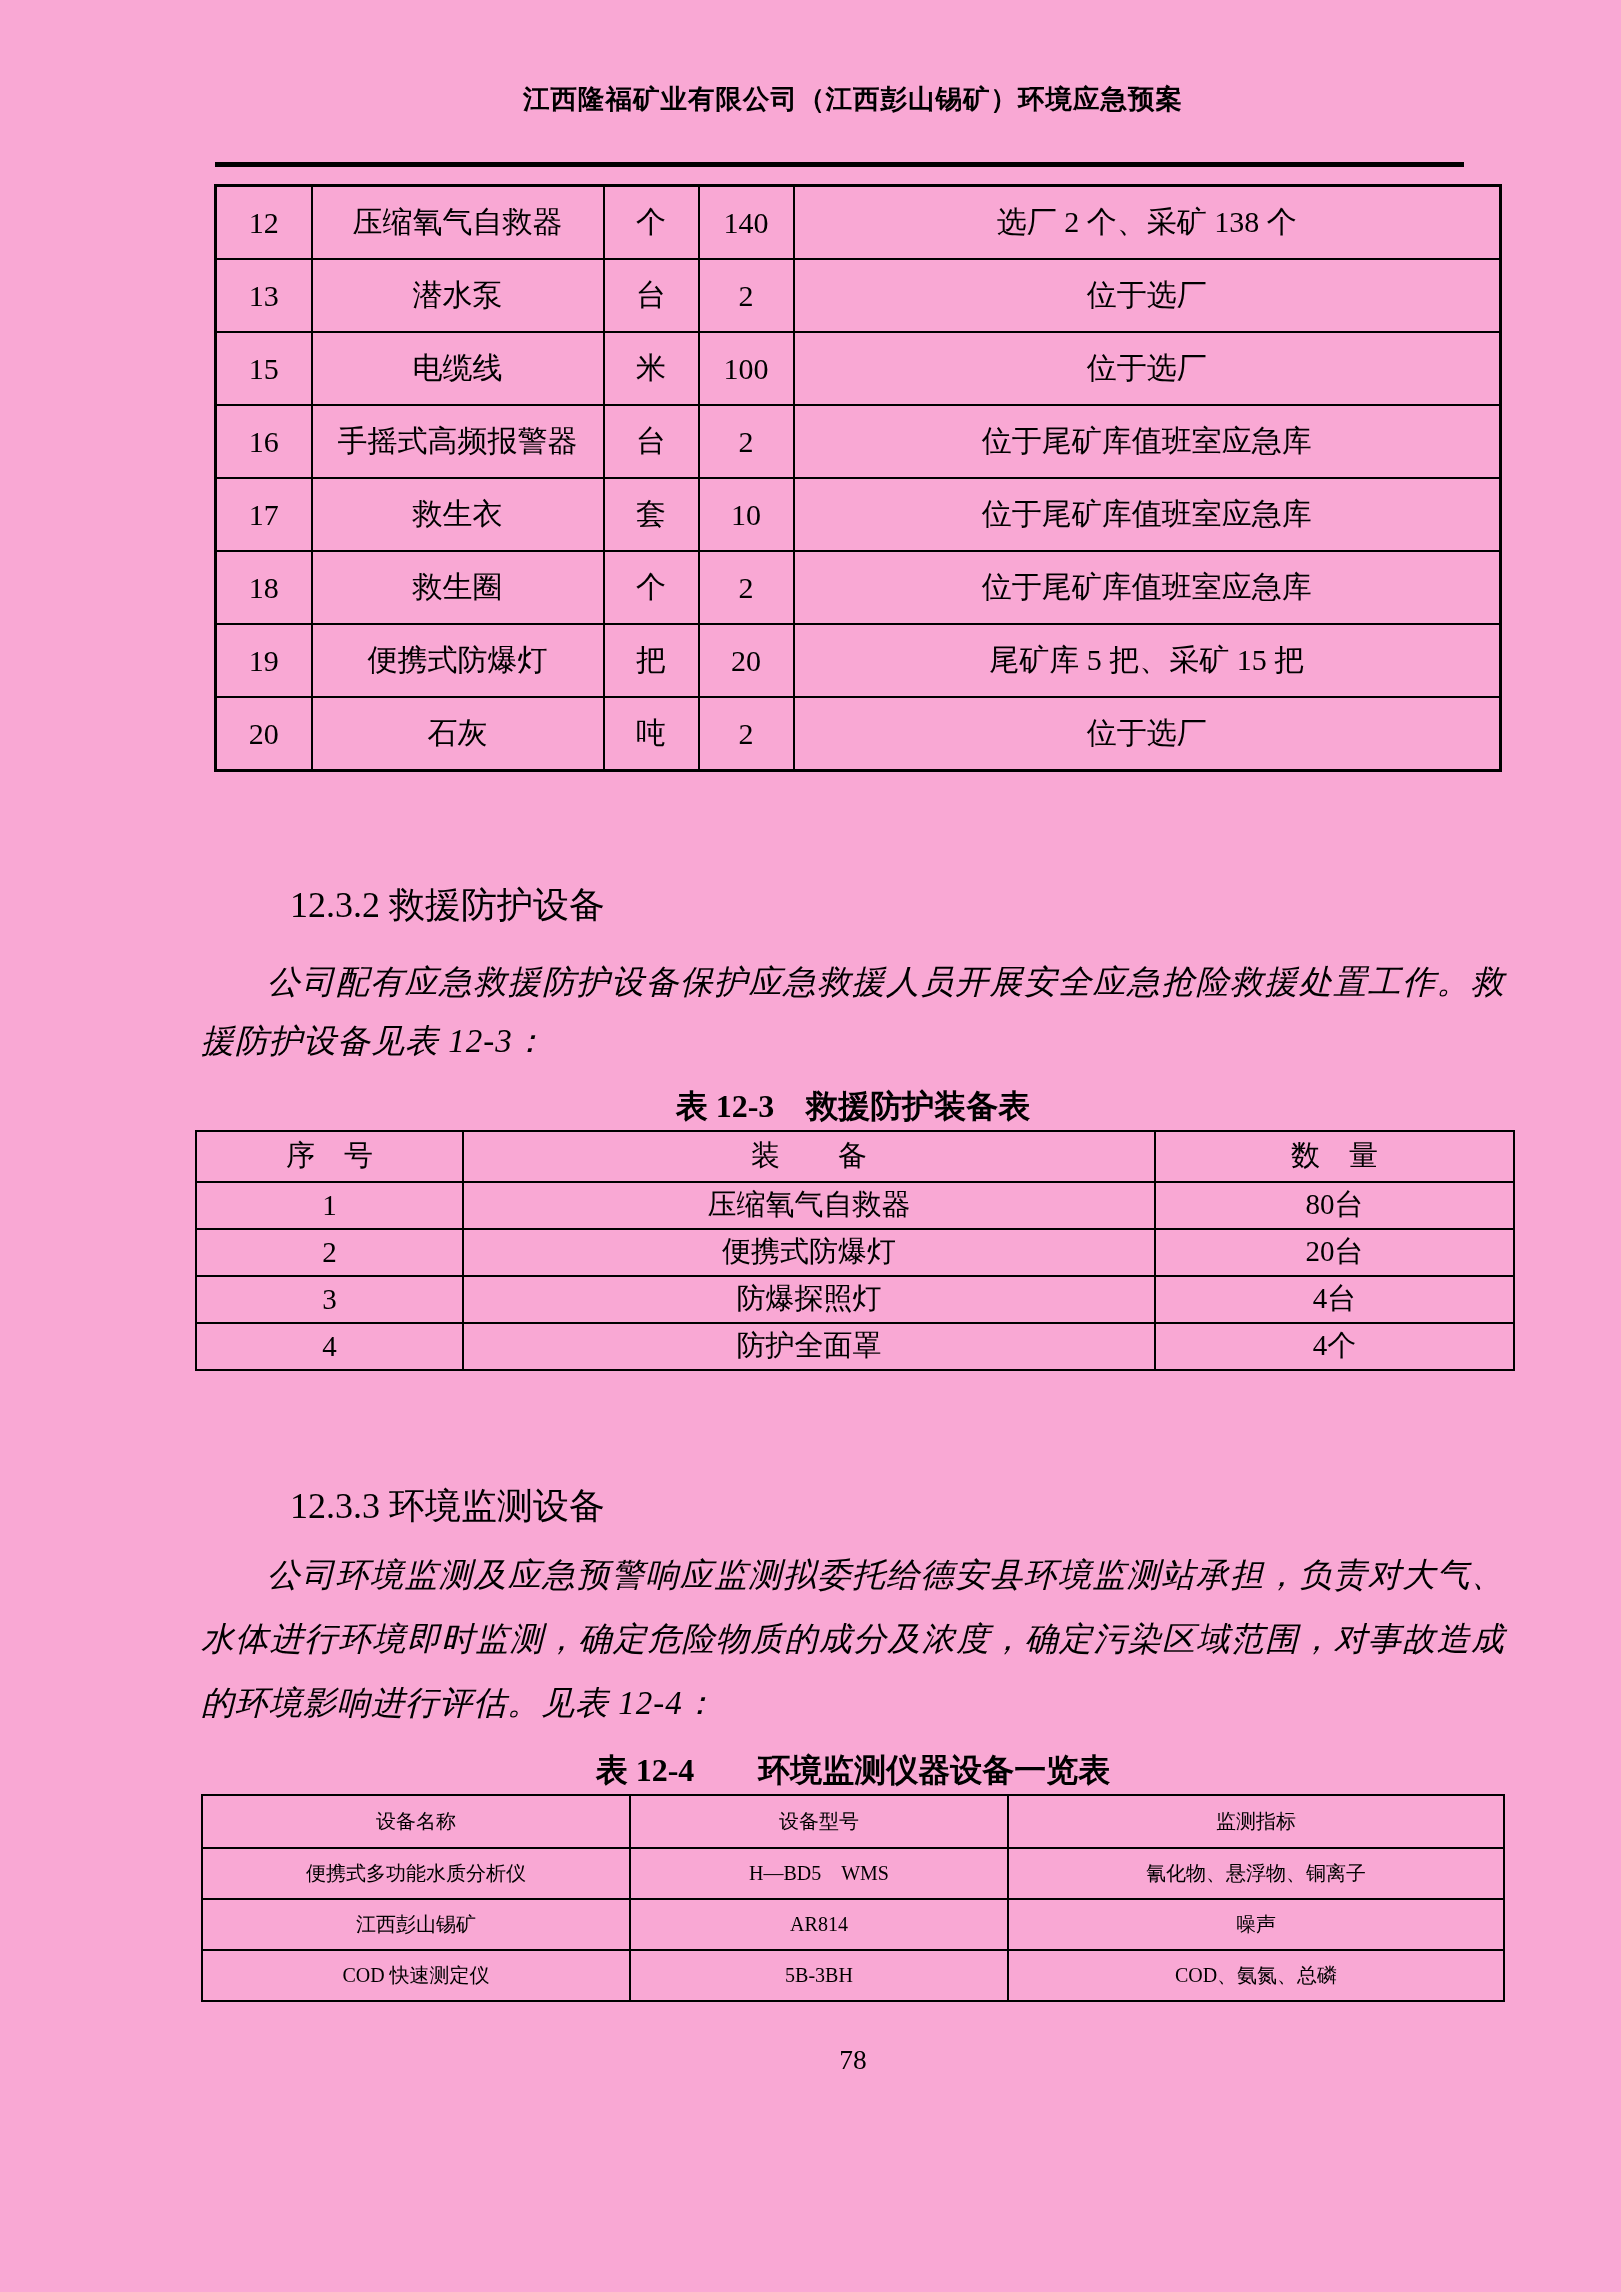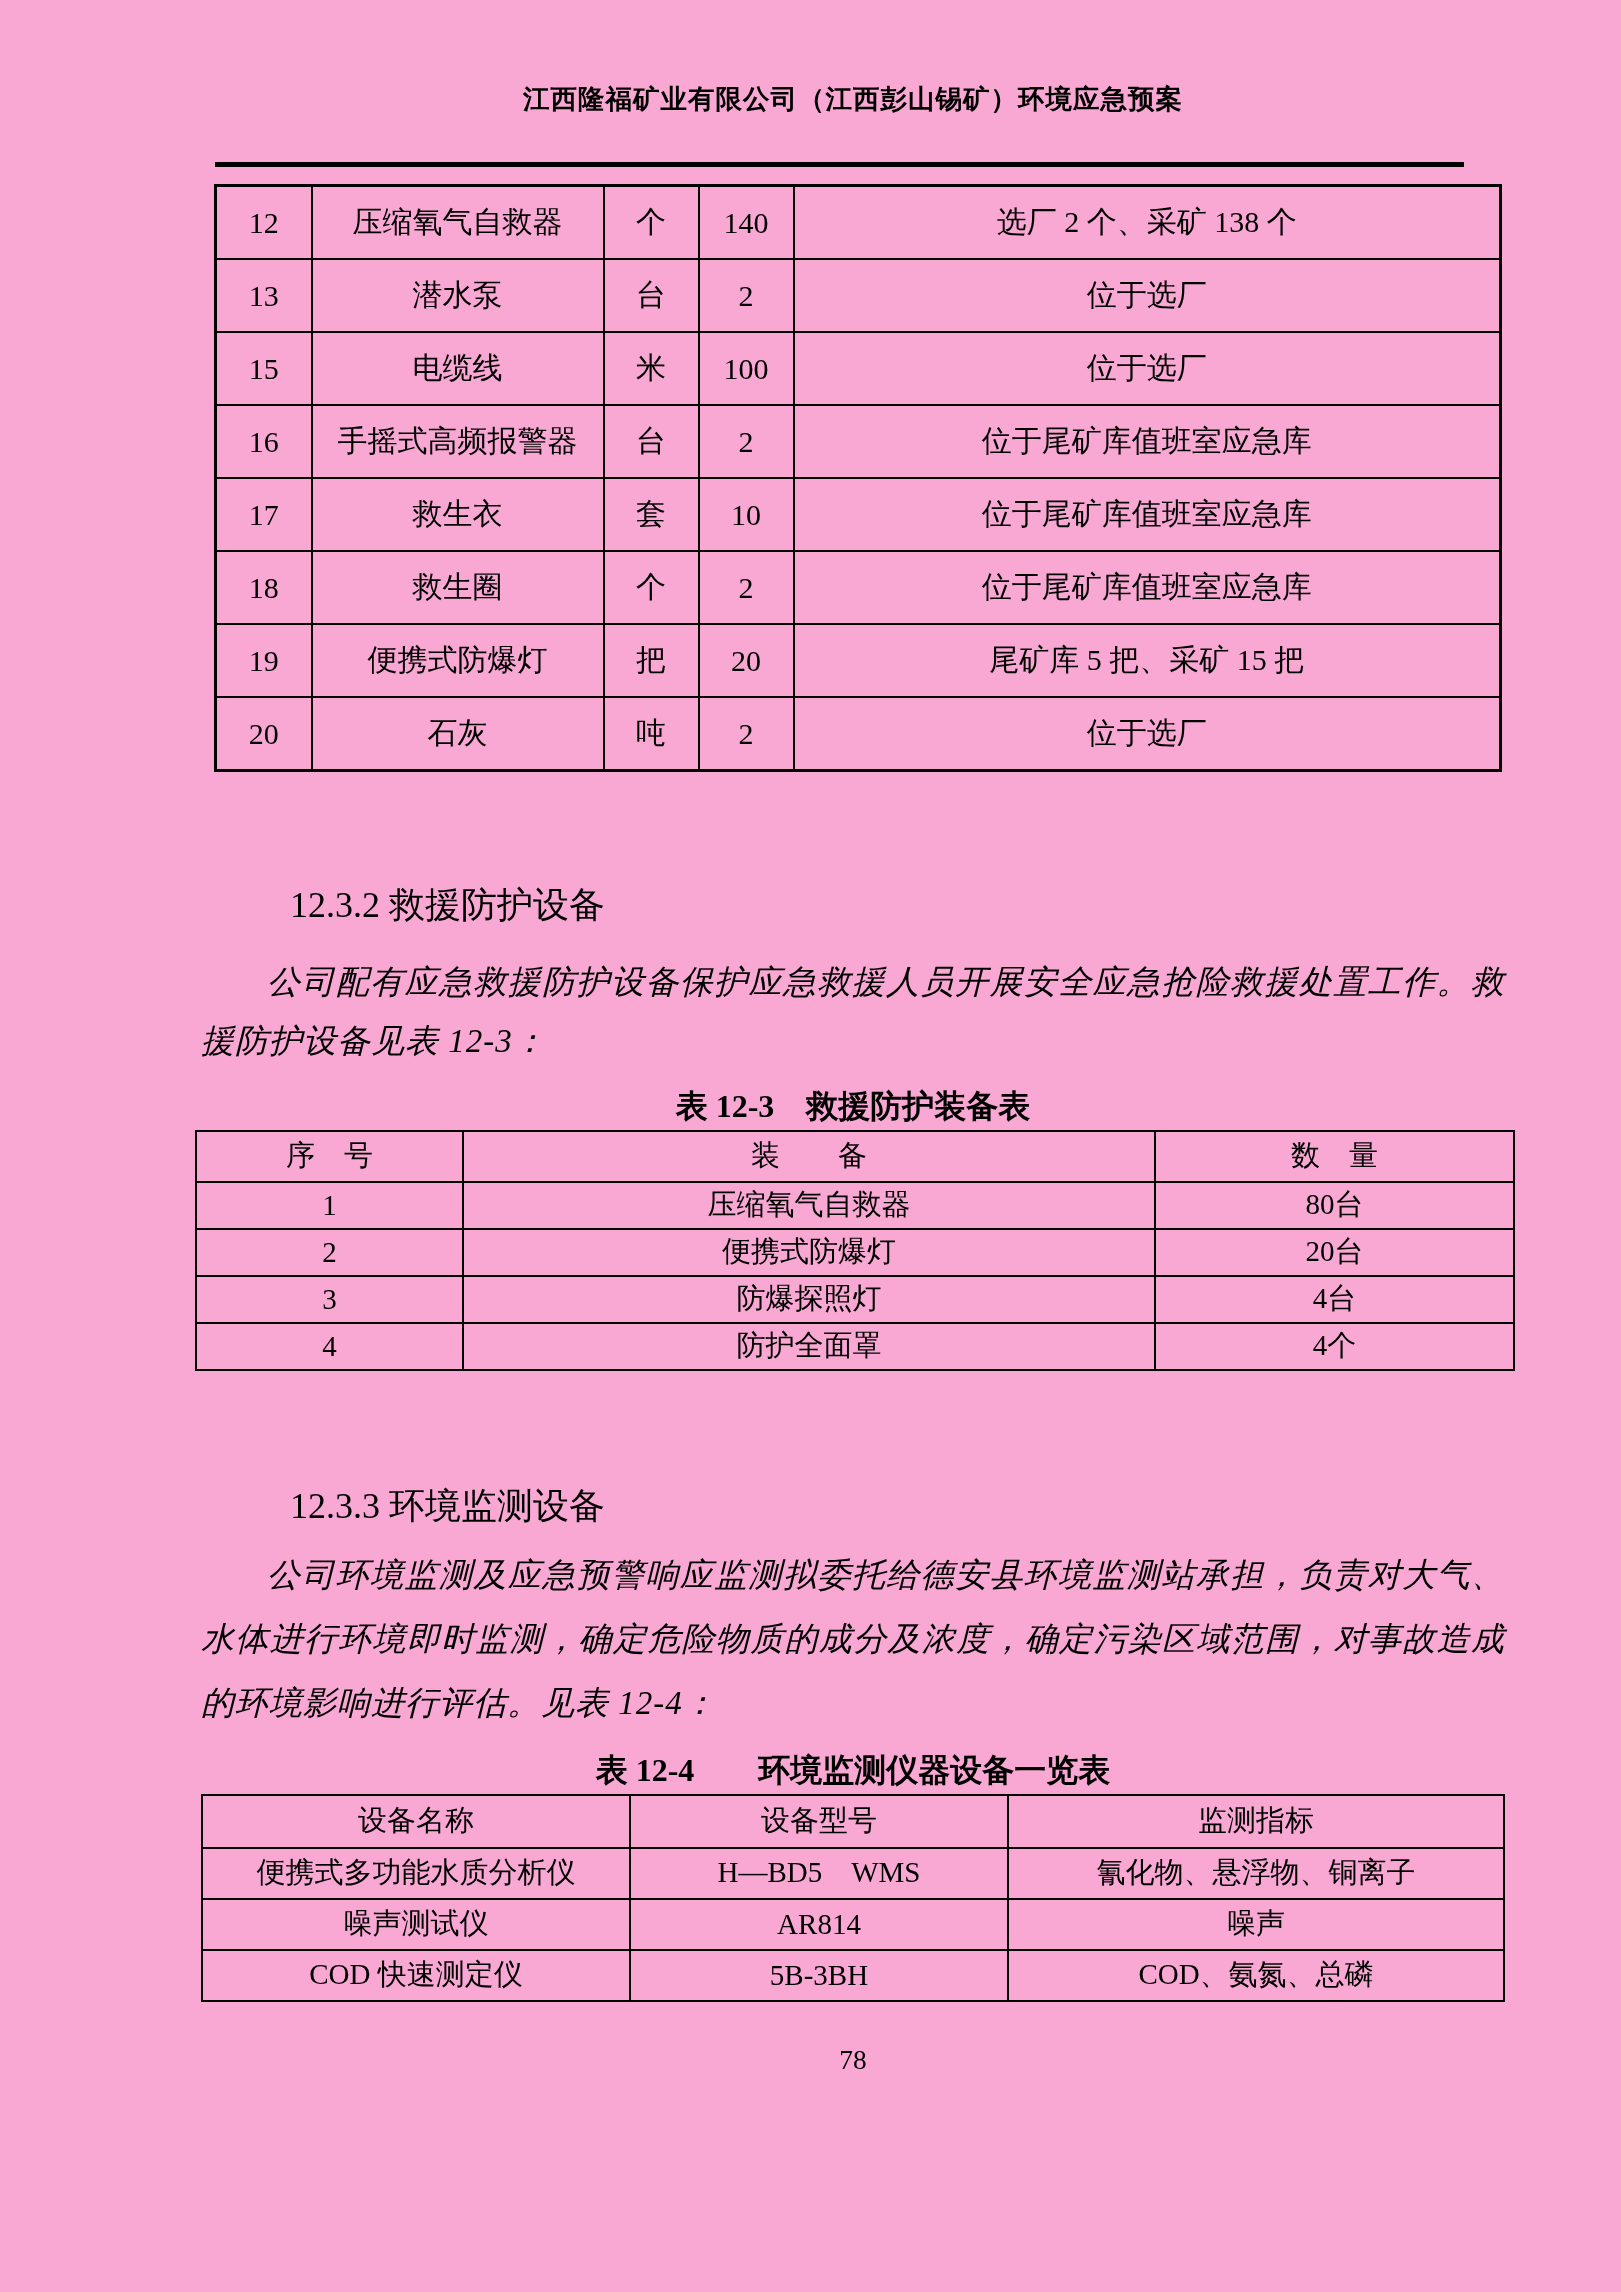--- a/index.html
+++ b/index.html
@@ -72,21 +72,21 @@
     border-top-width:2.9px; border-bottom-width:2.9px;
     font-size:29px;
   }
   .t3 th { height:47px; }
   .t3 td { height:43px; }
 
   .t4 { margin:3.9px 0 0 201px; width:1304px; border:2.9px solid #000; }
   .t4 th, .t4 td {
     border:2px solid #000;
     border-top-width:2.9px; border-bottom-width:2.9px;
-    font-size:29px;
+    font-size:20px;
   }
   .t4 th { height:49px; }
   .t4 td { height:47px; }
 
   .page-num {
     margin:43px 0 0 201px;
     width:1304px;
     text-align:center;
     font-size:27.4px;
   }
@@ -221,21 +221,21 @@
         <th>设备名称</th>
         <th>设备型号</th>
         <th>监测指标</th>
       </tr>
       <tr>
         <td>便携式多功能水质分析仪</td>
         <td>H—BD5　WMS</td>
         <td>氰化物、悬浮物、铜离子</td>
       </tr>
       <tr>
-        <td>噪声测试仪</td>
+        <td>江西彭山锡矿</td>
         <td>AR814</td>
         <td>噪声</td>
       </tr>
       <tr>
         <td>COD 快速测定仪</td>
         <td>5B-3BH</td>
         <td>COD、氨氮、总磷</td>
       </tr>
     </tbody>
   </table>

